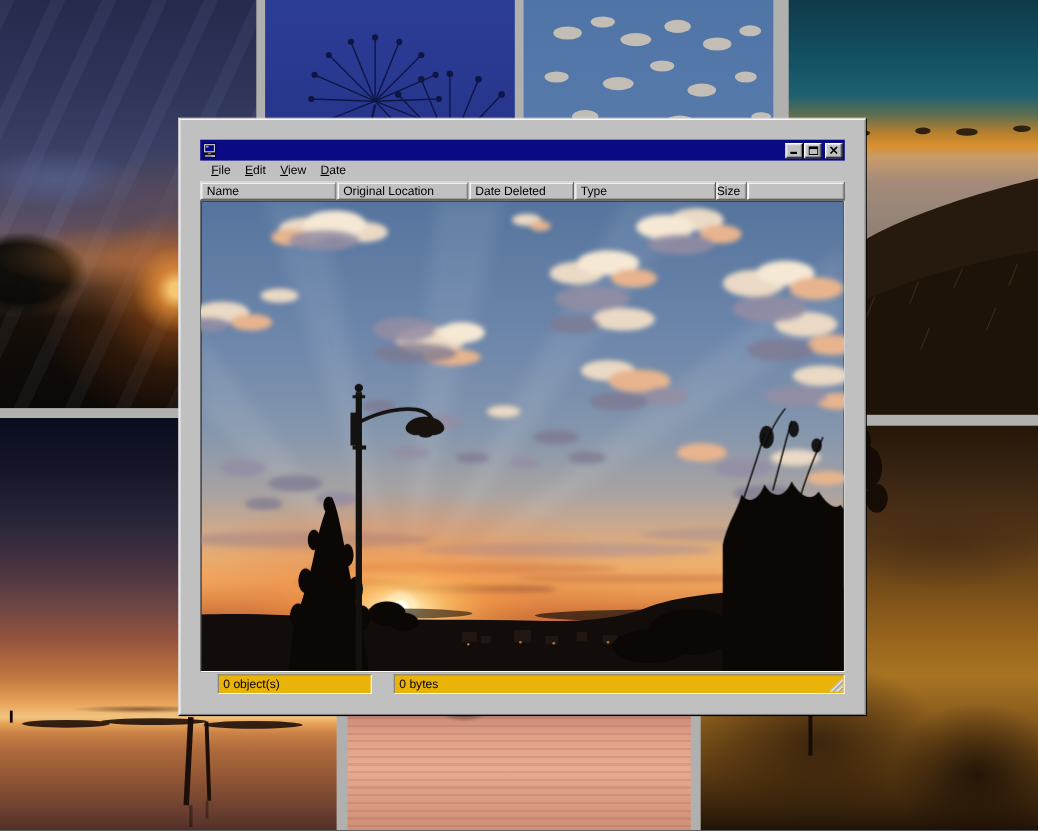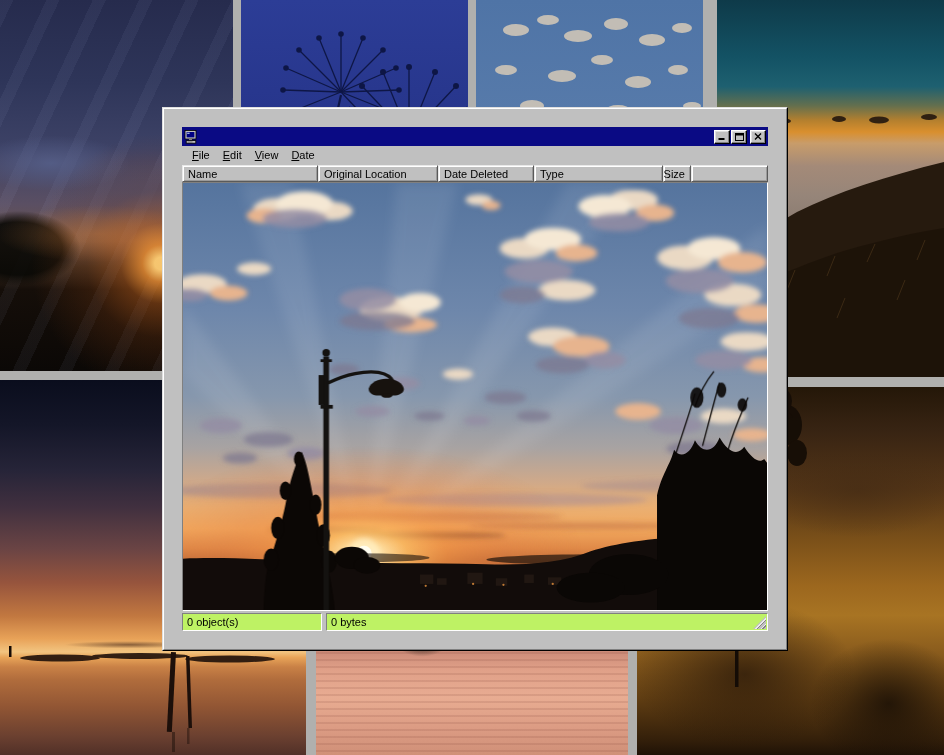--- a/index.html
+++ b/index.html
@@ -58,27 +58,27 @@
         margin-left:1px;display:flex;align-items:center;justify-content:center;padding:0;}
   .tbtn.close{margin-left:3px;}
   #menubar{height:19px;display:flex;align-items:center;padding:1px 1px 2px 4px;flex:0 0 auto;}
   .menu-item{display:inline-block;font-size:11px;color:#000;padding:2px 7px 2px 6px;cursor:default;}
   .menu-item::first-letter{text-decoration:underline;}
   #headerrow{height:17px;display:flex;flex:0 0 auto;background:#c0c0c0;}
   .hcell{height:100%;border:1px solid;border-color:#e8e8e8 #5a5a5a #5a5a5a #e8e8e8;
          box-shadow:inset 1px 1px 0 #fff, inset -1px -1px 0 #9a9a9a;
          font-size:11px;color:#000;display:flex;align-items:center;padding:0 5px;white-space:nowrap;overflow:hidden;}
   .hcell.right{justify-content:flex-end;}
-  .w-name{width:136px;} .w-ol{width:120px;} .w-dd{width:96px;} .w-type{width:129px;}
+  .w-name{width:124px;} .w-ol{width:120px;} .w-dd{width:96px;} .w-type{width:129px;}
   .w-size{width:28px;} .w-fill{flex:1 1 auto;}
   #content{flex:1 1 auto;border:1px solid;border-color:#808080 #fff #fff #808080;position:relative;overflow:hidden;background:#000;}
   #content svg{position:absolute;left:0;top:0;width:100%;height:100%;}
   #statusbar{height:20px;flex:0 0 auto;display:flex;align-items:stretch;padding-top:2px;position:relative;}
-  .spanel{border:1px solid;border-color:#808080 #fff #fff #808080;background:#bef264;
-          font-size:11px;color:#000;display:flex;align-items:center;padding:0 4px;white-space:nowrap;}
+  .spanel{border:1px solid;border-color:#808080 #fff #fff #808080;background:#eab308;
+          font-size:11px;color:#000;display:flex;align-items:center;padding:0 4px;white-space:nowrap;margin-left:16px;}
   .spanel.objects{width:140px;margin-right:4px;}
   .spanel.bytes{flex:1 1 auto;}
   #grip{position:absolute;right:2px;bottom:2px;width:13px;height:13px;
         background:repeating-linear-gradient(-45deg,#c0c0c0 0 2px,#848484 2px 3px,#ececec 3px 4px);
         clip-path:polygon(100% 0,100% 100%,0 100%);}
 </style>
 </head>
 <body>
 
 <div id="screen">

